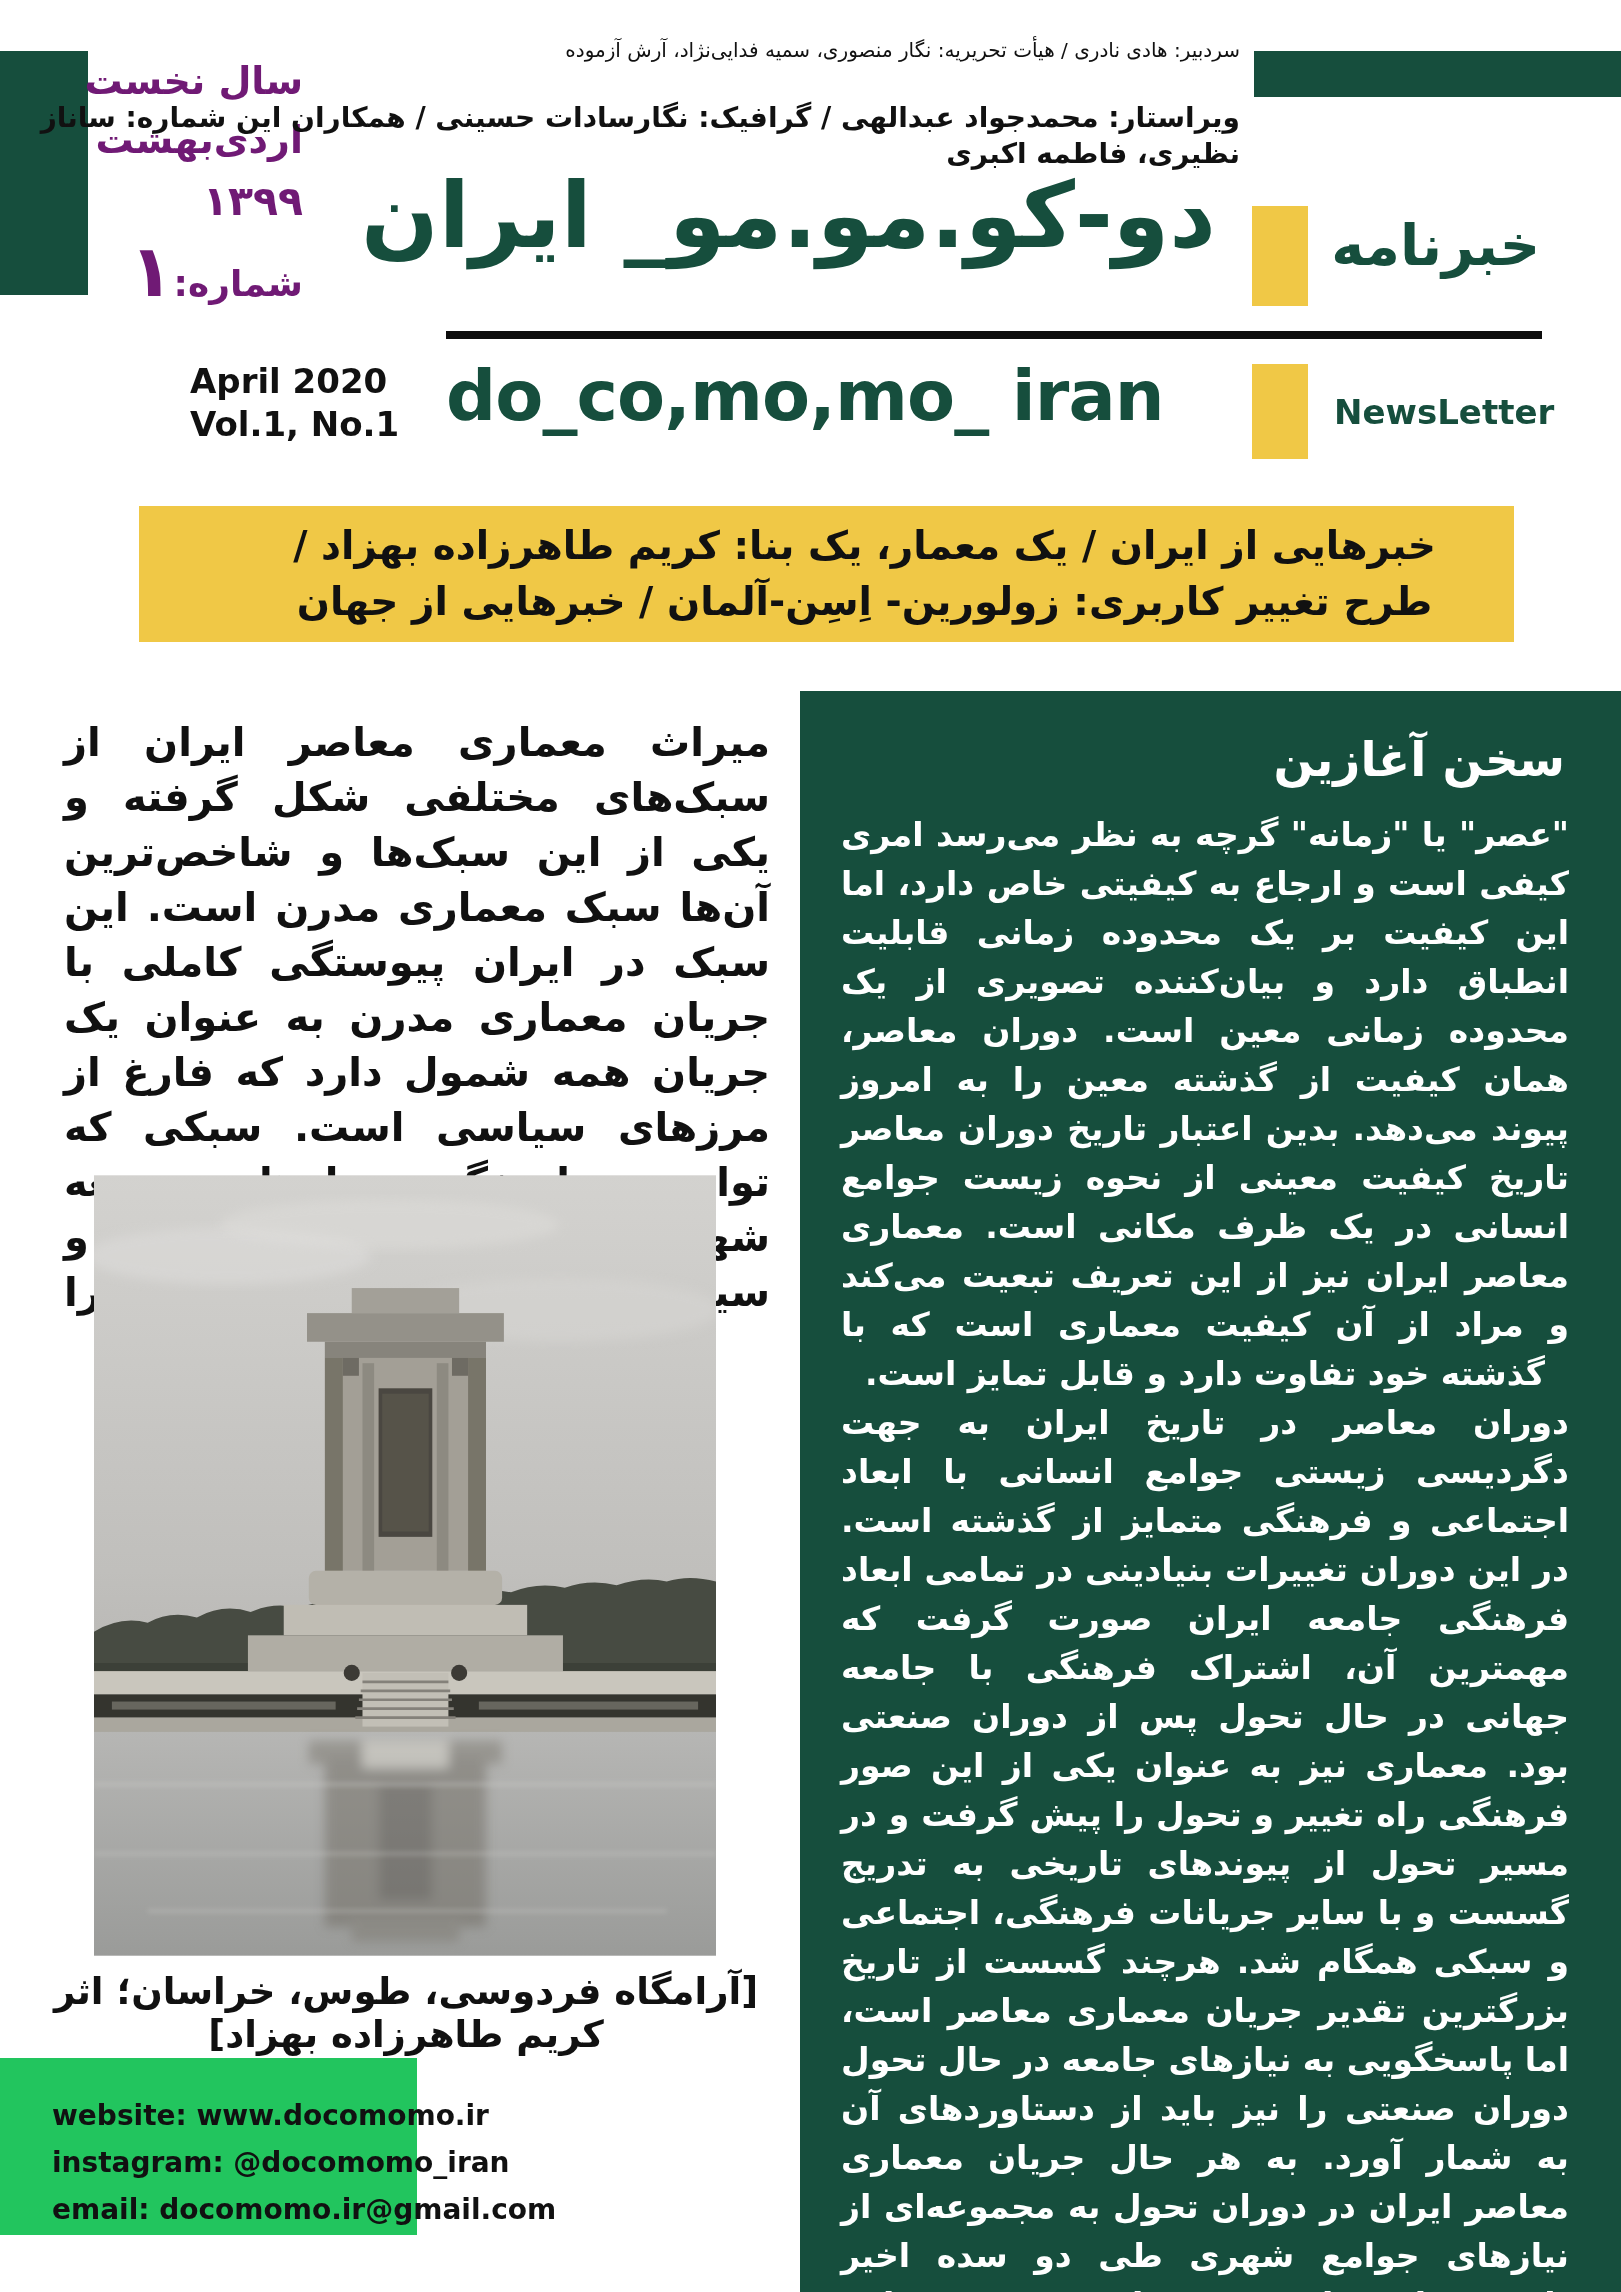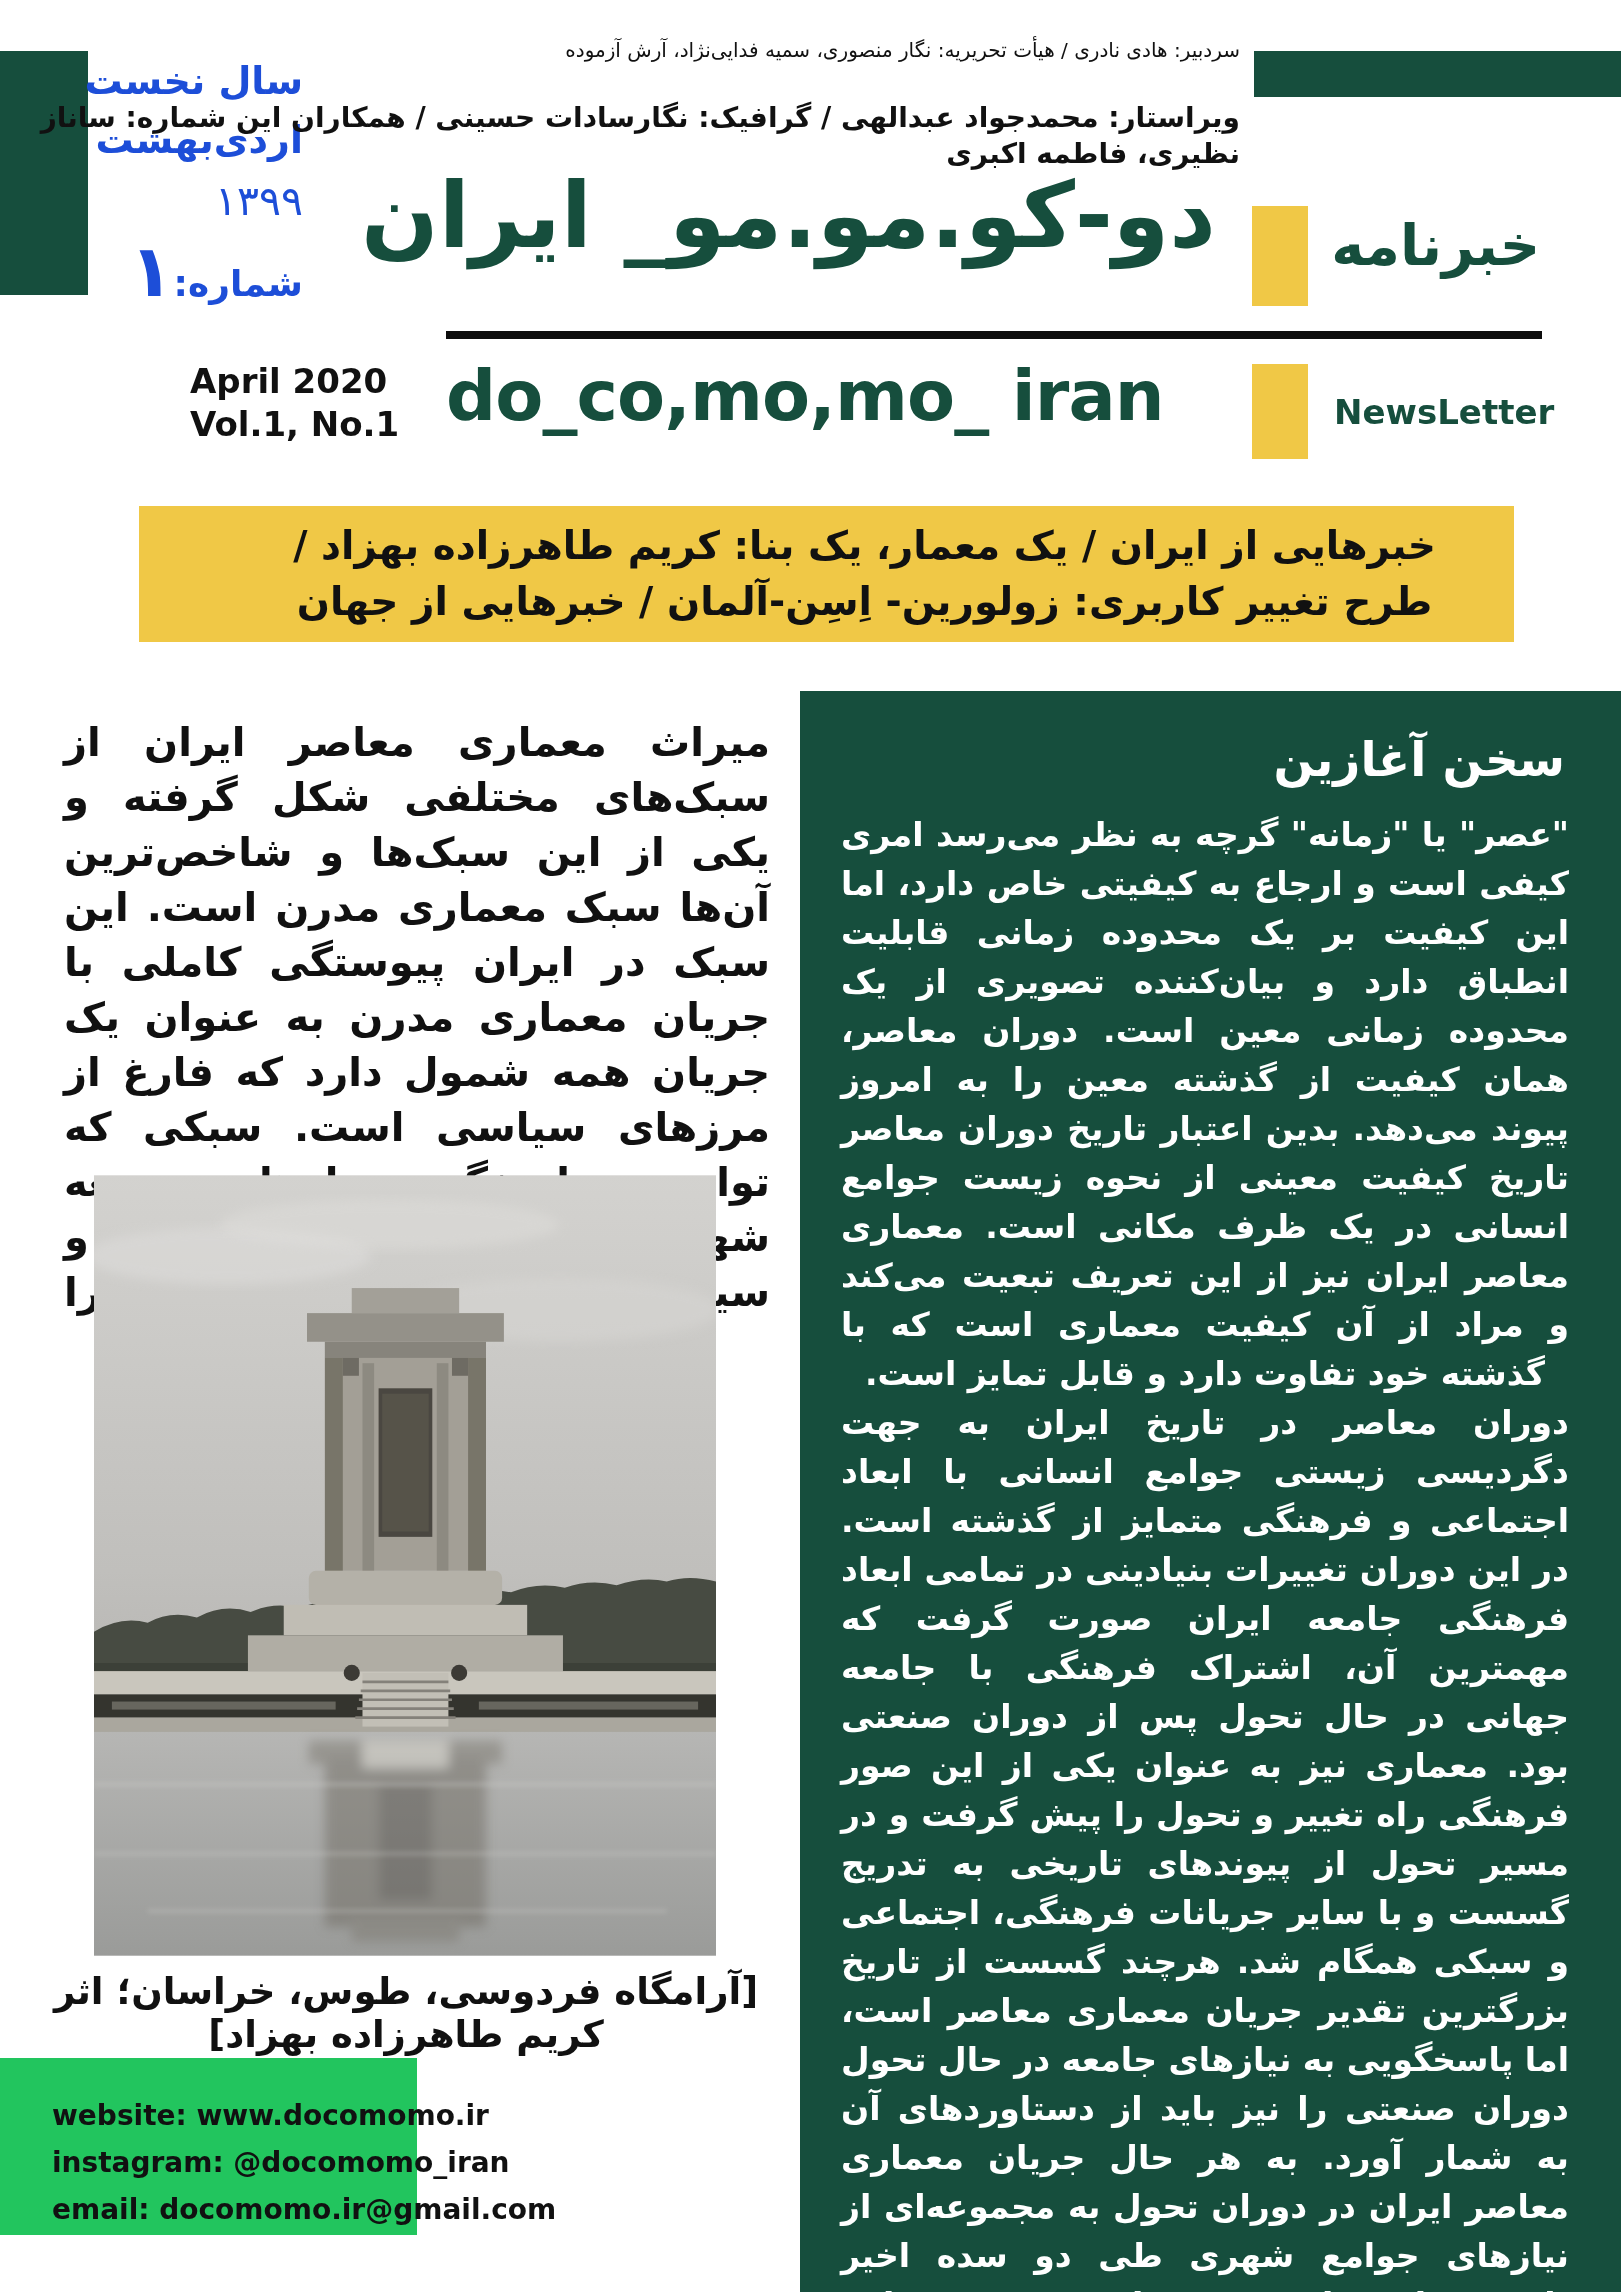--- a/index.html
+++ b/index.html
@@ -4,23 +4,23 @@
 <style>
   html,body{margin:0;padding:0;background:#ffffff;}
   .page{
     position:relative;width:1621px;height:2293px;background:#ffffff;
     overflow:hidden;font-family:"DejaVu Sans",sans-serif;
   }
   
   .bar-top-left{position:absolute;left:0;top:51px;width:88px;height:244px;background:#164e3d;}
   .bar-top-right{position:absolute;left:1254px;top:51px;width:367px;height:46px;background:#164e3d;}
   
-  .issue-fa{position:absolute;right:1318px;top:52px;text-align:right;direction:rtl;color:#1d4ed8;white-space:nowrap;}
+  .issue-fa{position:absolute;right:1318px;top:52px;text-align:right;direction:rtl;color:#701a75;white-space:nowrap;}
   .issue-fa .l{font-size:38px;font-weight:bold;line-height:59px;}
-  .issue-fa .year{font-size:41px;font-weight:normal;line-height:63px;letter-spacing:19.7px;}
+  .issue-fa .year{font-size:41px;font-weight:bold;line-height:63px;letter-spacing:19.7px;}
   .issue-fa .num{font-size:36px;font-weight:bold;line-height:77px;}
   .issue-fa .num .big{font-size:72px;}
   
   .issue-en{position:absolute;left:190px;top:360px;color:#111;}
   .issue-en div{font-size:34px;font-weight:bold;line-height:43px;}
   
   .credits{position:absolute;right:381px;top:32px;direction:rtl;text-align:right;color:#111;}
   .credits .c1{font-size:20px;font-weight:normal;line-height:36px;}
   .credits .c2{font-size:28px;font-weight:bold;line-height:36px;margin-top:32px;}
   

